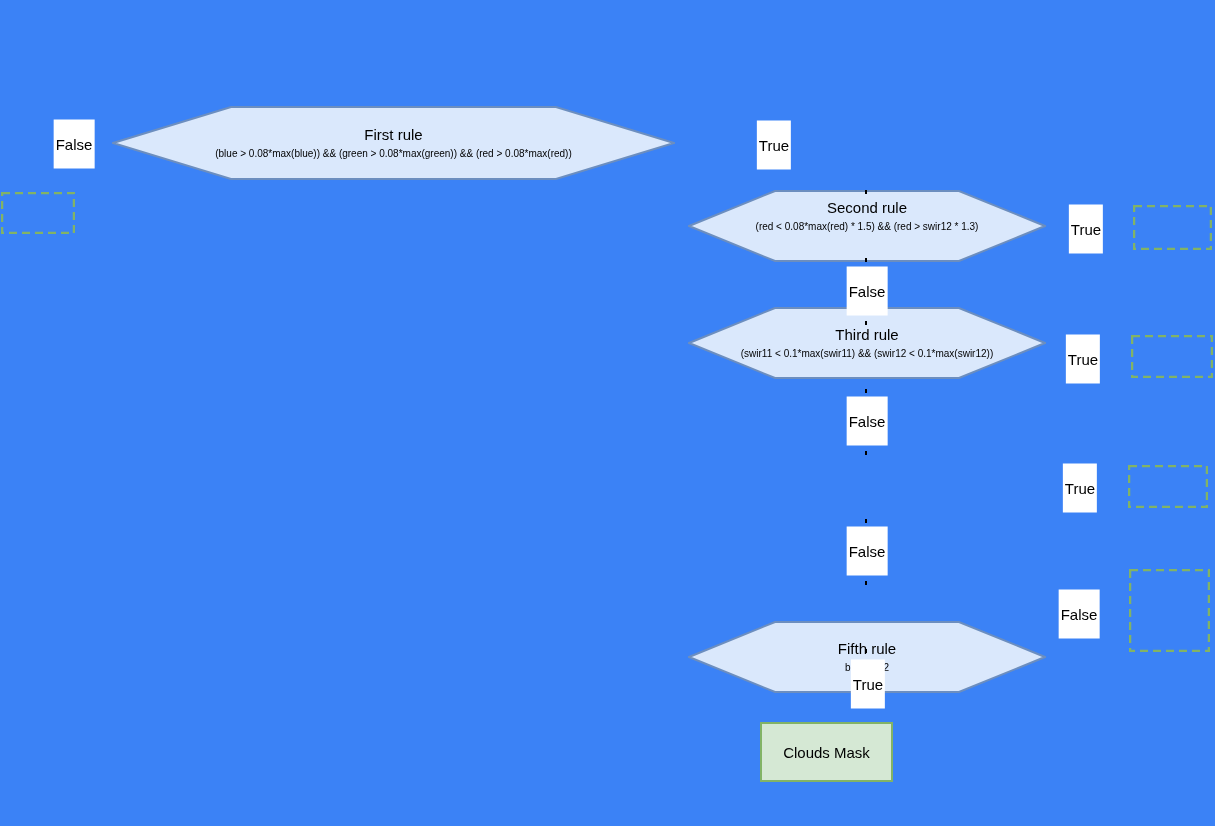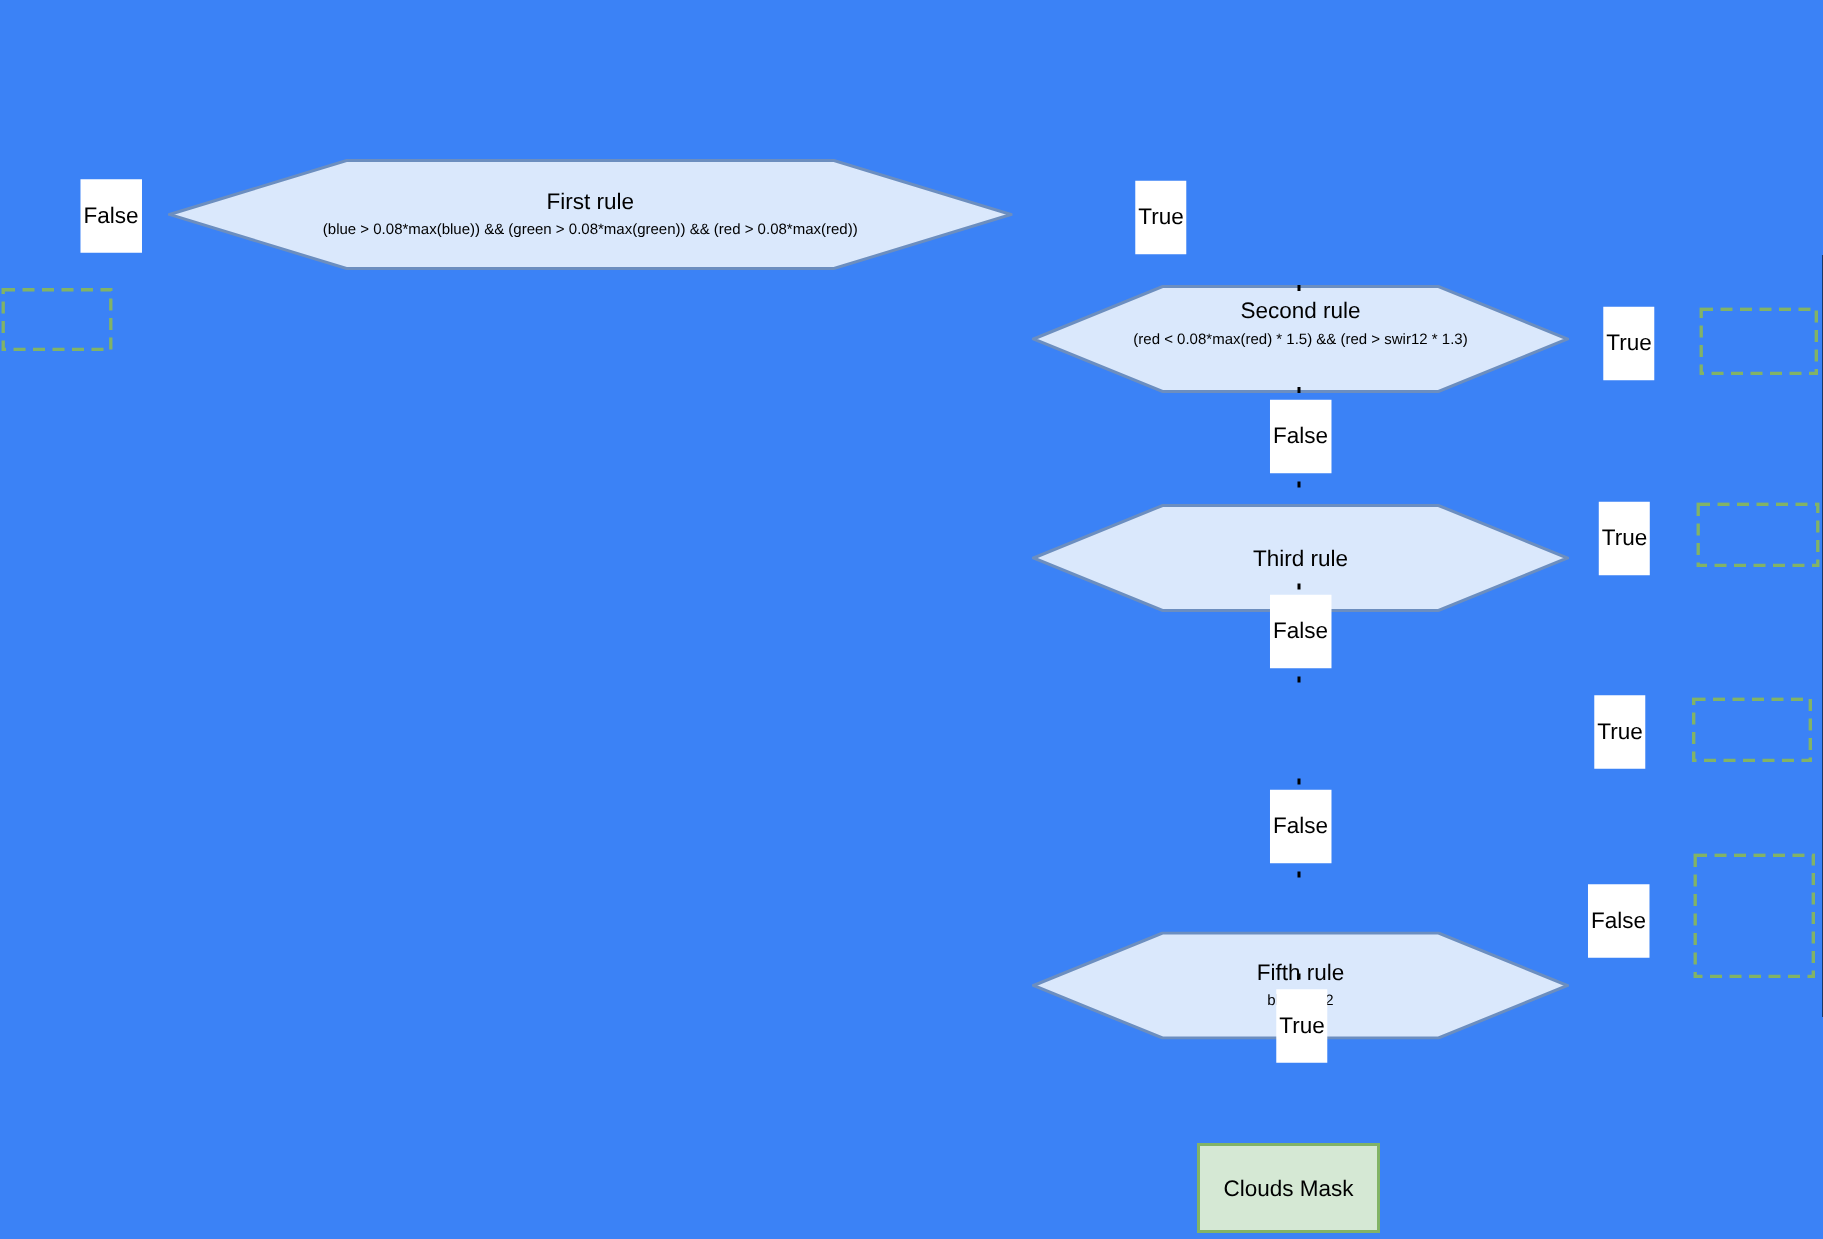--- a/index.html
+++ b/index.html
@@ -94,26 +94,27 @@
   <div class="hex-node" style="left:688px;top:190px;width:358px;height:52px;">
     <svg width="358" height="72" viewBox="0 0 358 72">
       <polygon points="1,36 87,1 271,1 357,36 271,71 87,71" fill="#dae8fc" stroke="#6c8ebf" stroke-width="2"></polygon>
     </svg>
     <div class="hex-text">
       <div class="hex-title">Second rule</div>
       <div class="hex-cond">(red &lt; 0.08*max(red) * 1.5) &amp;&amp; (red &gt; swir12 * 1.3)</div>
     </div>
   </div>
 
-  <div class="hex-node" style="left:688px;top:336px;width:358px;height:72px;">
+  <div class="hex-node" style="left:688px;top:307px;width:358px;height:72px;">
     <svg width="358" height="72" viewBox="0 0 358 72">
       <polygon points="1,36 87,1 271,1 357,36 271,71 87,71" fill="#dae8fc" stroke="#6c8ebf" stroke-width="2"></polygon>
     </svg>
     <div class="hex-text">
       <div class="hex-title">Third rule</div>
+      <div class="hex-cond">(swir11 &lt; 0.1*max(swir11) &amp;&amp; (swir12 &lt; 0.1*max(swir12))</div>
     </div>
   </div>
 
 
   <div class="hex-node" style="left:688px;top:581px;width:358px;height:72px;margin-top:40px;">
     <svg width="358" height="72" viewBox="0 0 358 72">
       <polygon points="1,36 87,1 271,1 357,36 271,71 87,71" fill="#dae8fc" stroke="#6c8ebf" stroke-width="2"></polygon>
     </svg>
     <div class="hex-text">
       <div class="hex-title">Fifth rule</div>
@@ -151,21 +152,21 @@
     <svg width="80" height="43" viewBox="0 0 80 43">
       <rect x="1" y="1" width="78" height="41" fill="none" stroke="#82b366" stroke-width="2.5" stroke-dasharray="8,5"></rect>
     </svg>
   </div>
   <div class="placeholder" style="left:1129px;top:569px;">
     <svg width="81" height="83" viewBox="0 0 81 83">
       <rect x="1" y="1" width="79" height="81" fill="none" stroke="#82b366" stroke-width="2.5" stroke-dasharray="8,5"></rect>
     </svg>
   </div>
 
-  <div class="terminal" style="left:798px;top:722px;width:122px;height:60px;margin-top:40px;">
+  <div class="terminal" style="left:760px;top:722px;width:133px;height:60px;">
     <span>Clouds Mask</span>
   </div>
 
   <div class="tick" style="left:865px;top:190px;"></div>
   <div class="tick" style="left:865px;top:258px;"></div>
   <div class="tick" style="left:865px;top:321px;"></div>
   <div class="tick" style="left:865px;top:389px;"></div>
   <div class="tick" style="left:865px;top:451px;"></div>
   <div class="tick" style="left:865px;top:519px;"></div>
   <div class="tick" style="left:865px;top:581px;"></div>

